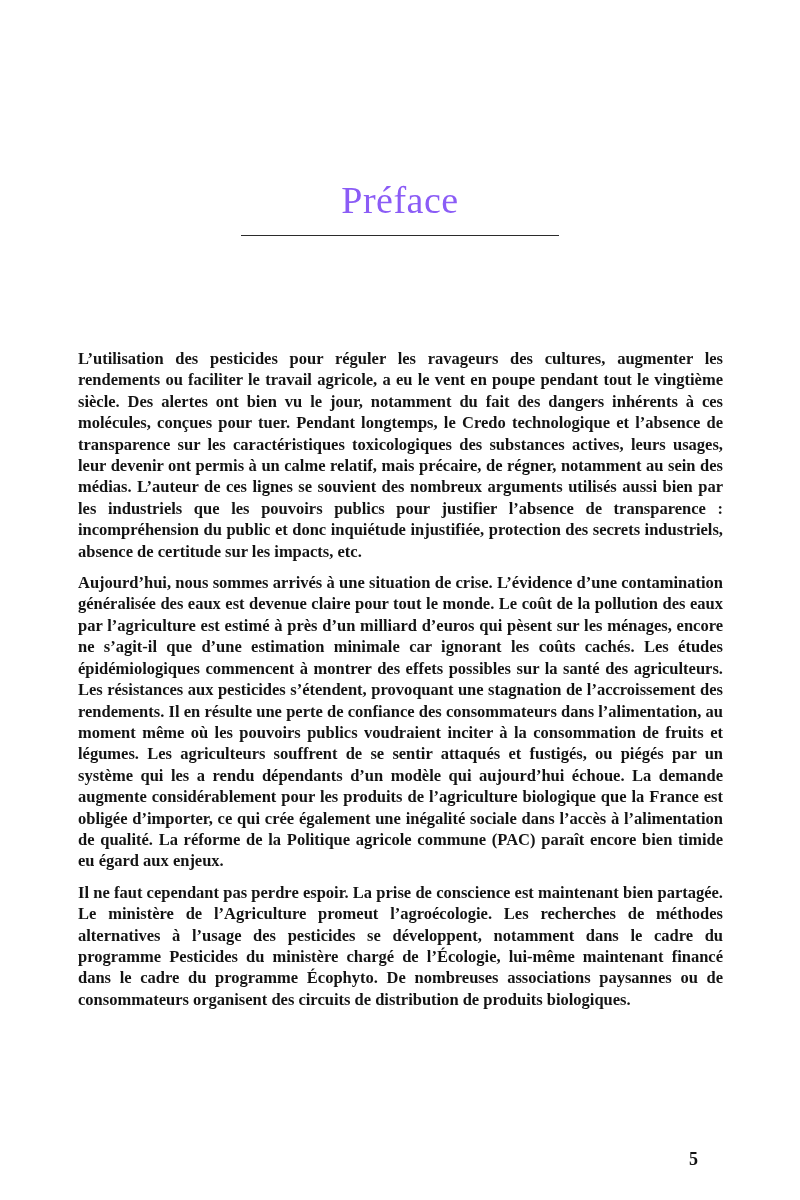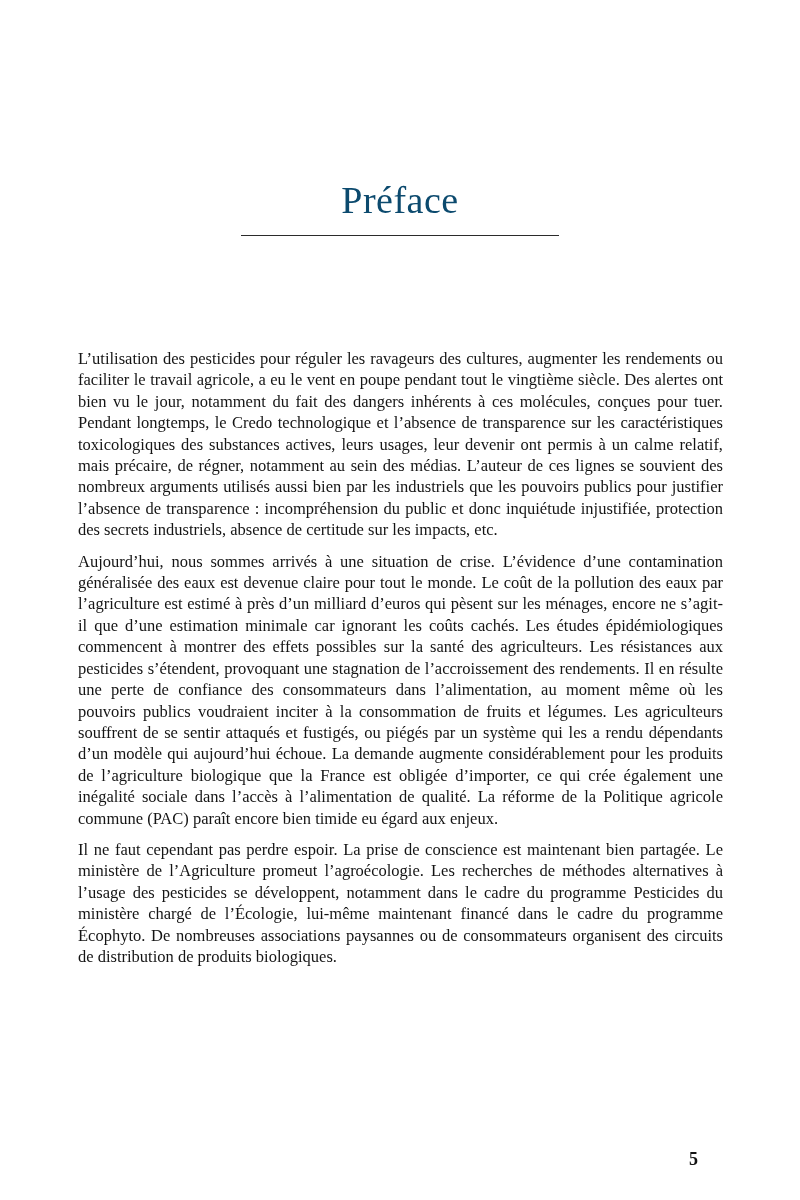--- a/index.html
+++ b/index.html
@@ -23,37 +23,38 @@
     top: 178px;
     left: 0;
     width: 100%;
     text-align: center;
   }
   .chapter-title {
     margin: 0;
     font-size: 38px;
     font-weight: 400;
     letter-spacing: 0.5px;
-    color: #0c4a6e;
+    color: #8b5cf6;
   }
   .title-rule {
     width: 318px;
     height: 1px;
     background: #2b2b2b;
     margin: 13px auto 0 auto;
   }
   .body-text {
     position: absolute;
     top: 348px;
     left: 78px;
     width: 645px;
     font-size: 16.5px;
     line-height: 21.4px;
     text-align: justify;
     hyphens: auto;
+    font-weight: bold;
     -webkit-hyphens: auto;
   }
   .body-text p {
     margin: 0 0 10px 0;
     text-indent: 0;
   }
   .page-number {
     position: absolute;
     right: 102px;
     bottom: 30px;

